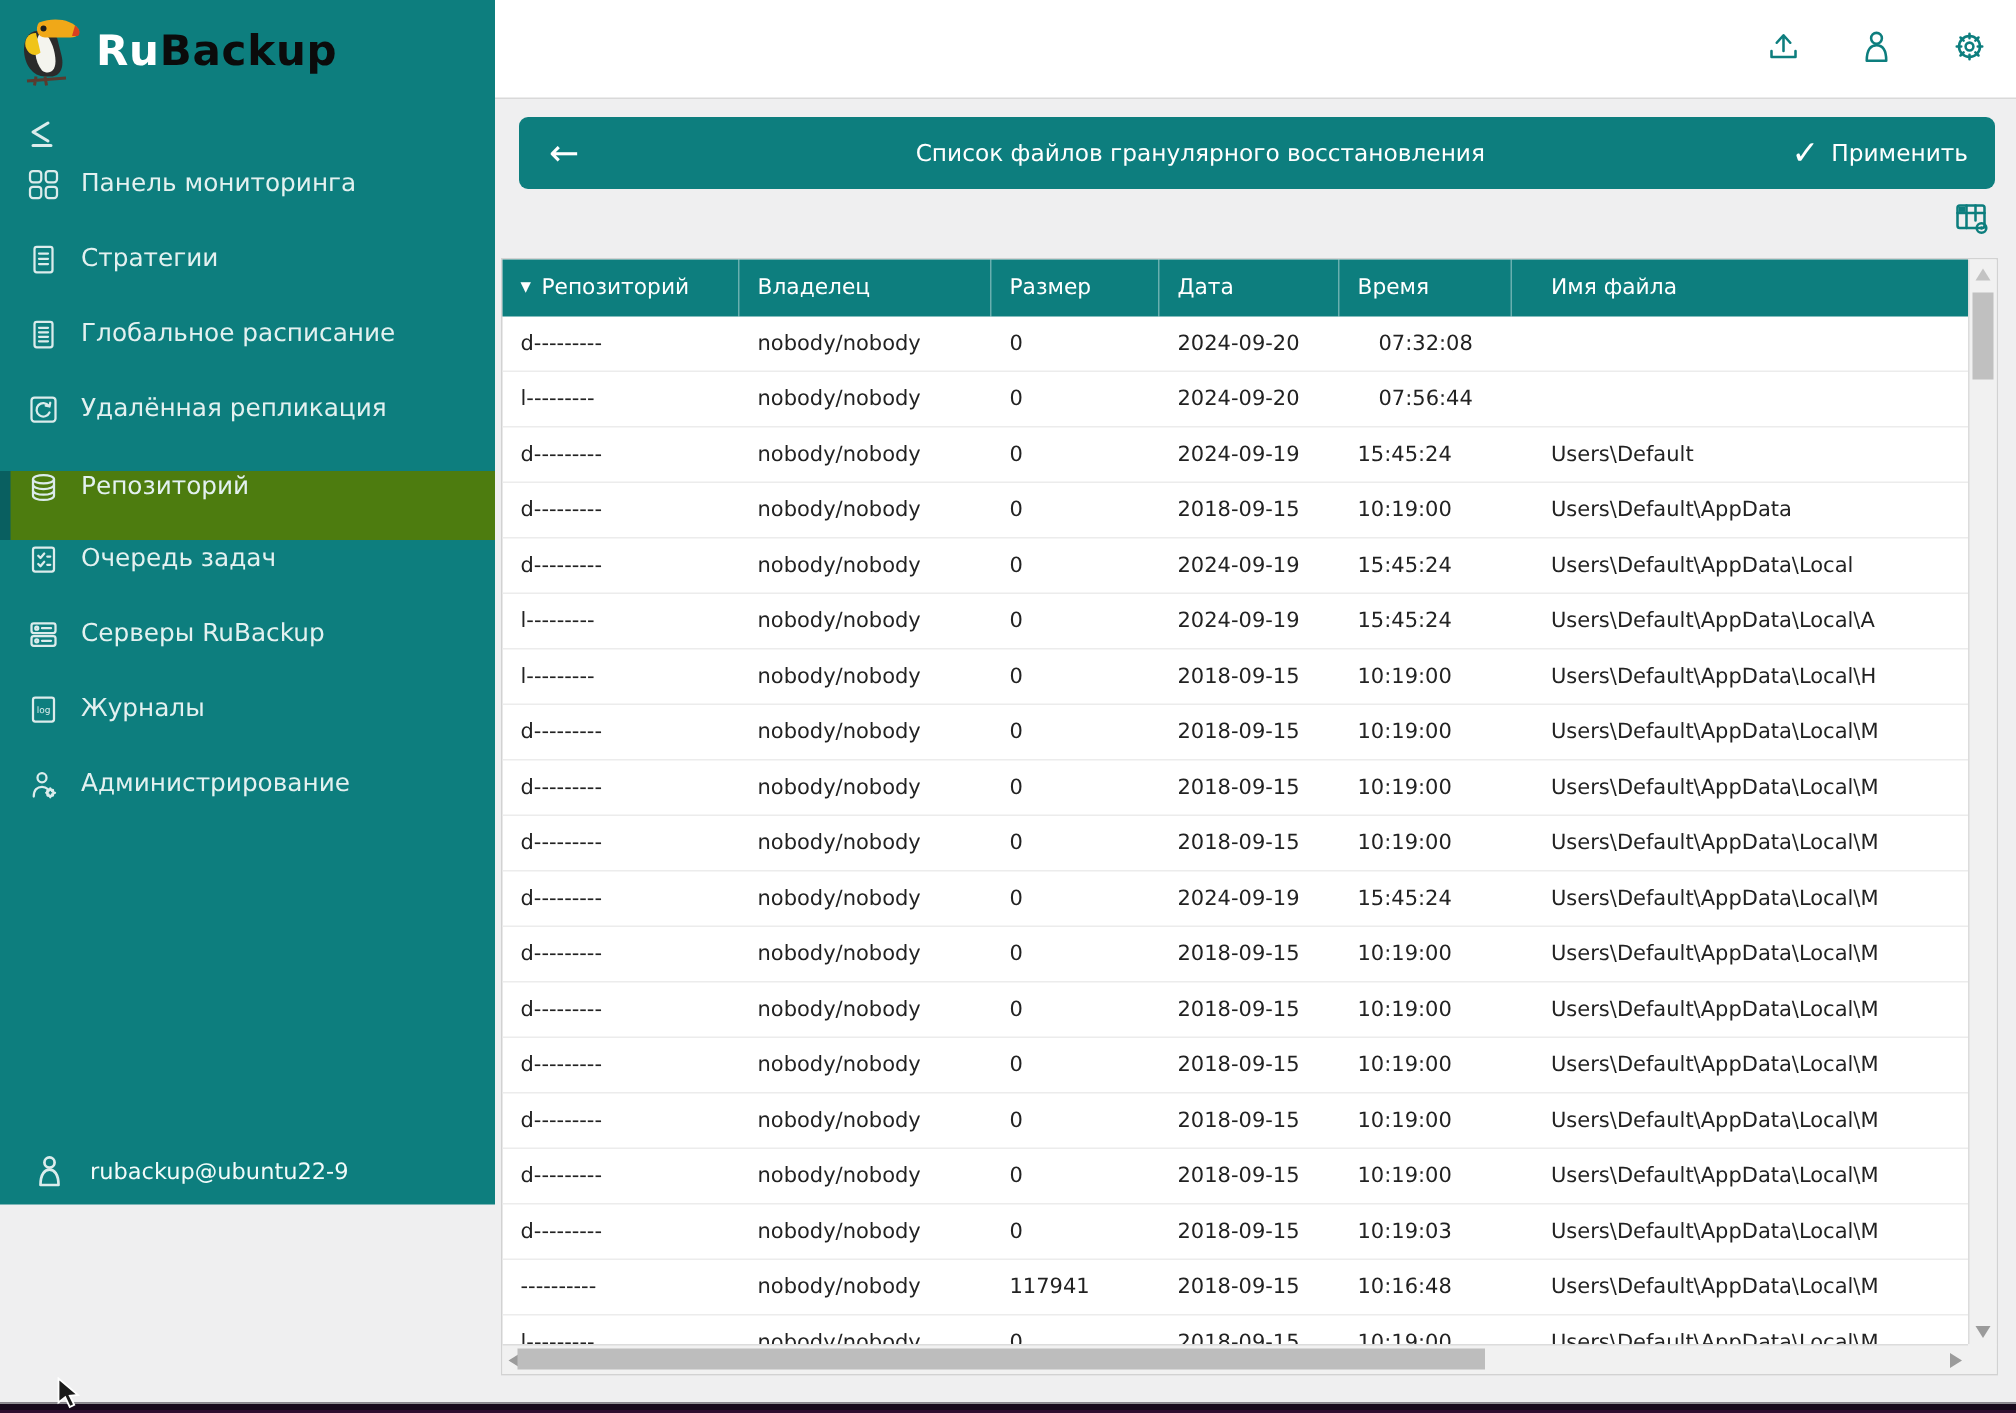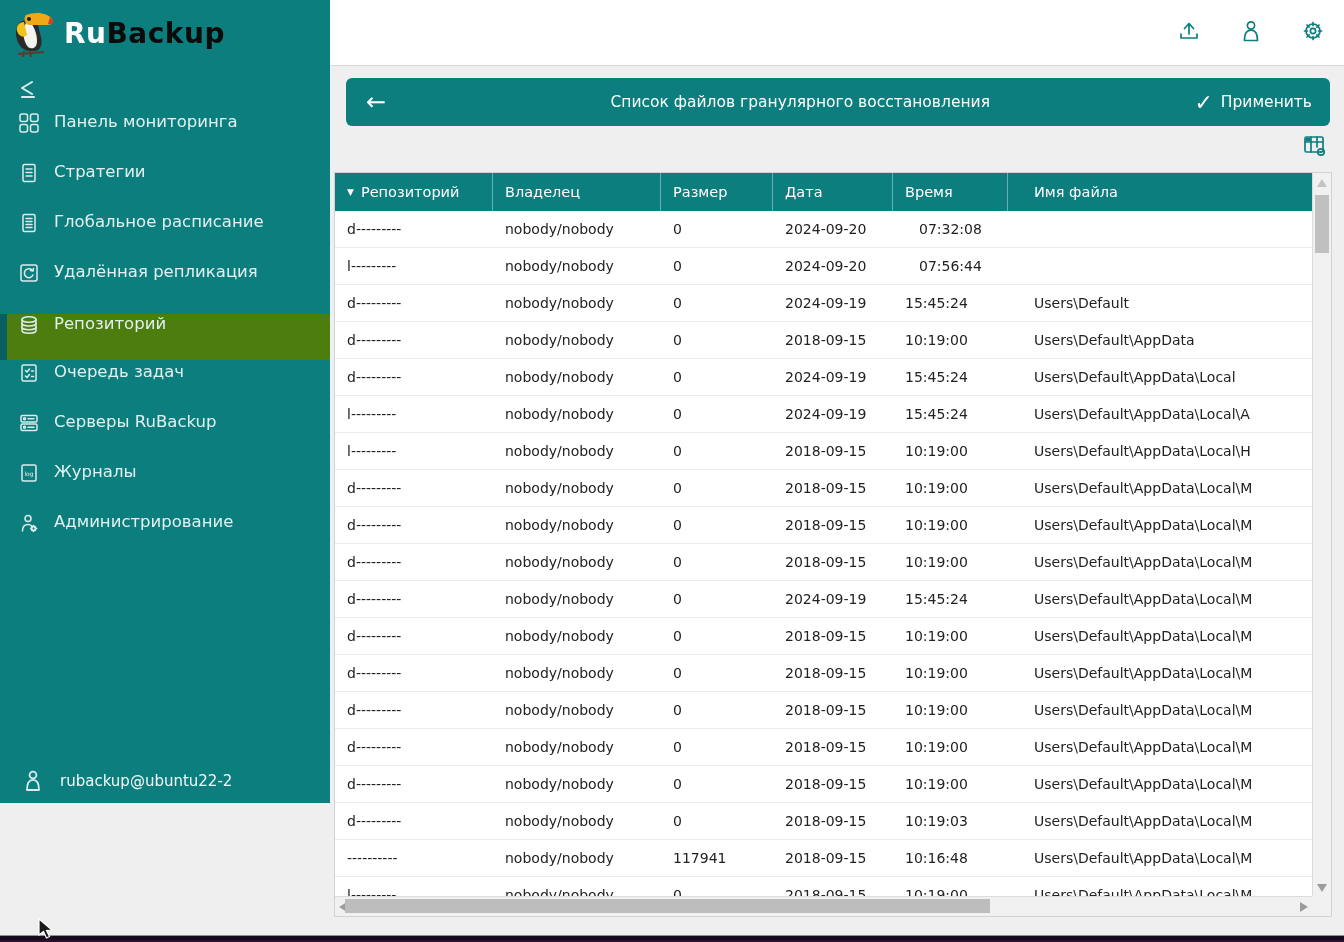--- a/index.html
+++ b/index.html
@@ -201,21 +201,21 @@
       </span>
       <span>Администрирование</span>
     </div>
   </div>
 
   <div class="sidebar-footer">
     <svg width="22" height="24" viewBox="0 0 22 24">
         <circle class="st" style="stroke-width:1.8" cx="11" cy="6" r="3.4"></circle>
         <path class="st" style="stroke-width:1.8" d="M5 21 C5 13.5 8 10.8 11 10.8 C14 10.8 17 13.5 17 21 Z"></path>
       </svg>
-    <span>rubackup@ubuntu22-2</span>
+    <span>rubackup@ubuntu22-9</span>
   </div>
 </div>
 
 <div class="topbar">
   <div class="topbar-icons">
     <div class="tb-icon">
       <svg width="26" height="26" viewBox="0 0 26 26">
           <path class="tl" d="M13 16 L13 6 M8.5 10.5 L13 5.5 L17.5 10.5"></path>
           <path class="tl" d="M5 16 V20 H21 V16"></path>
         </svg>

